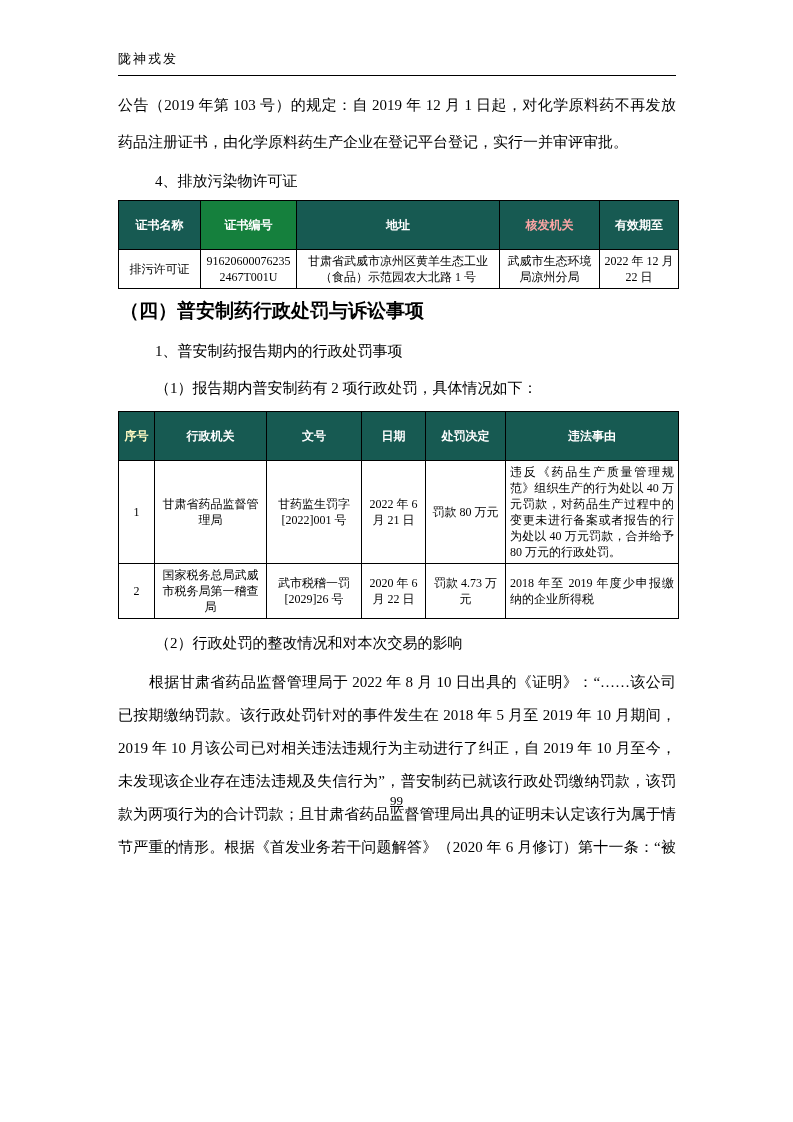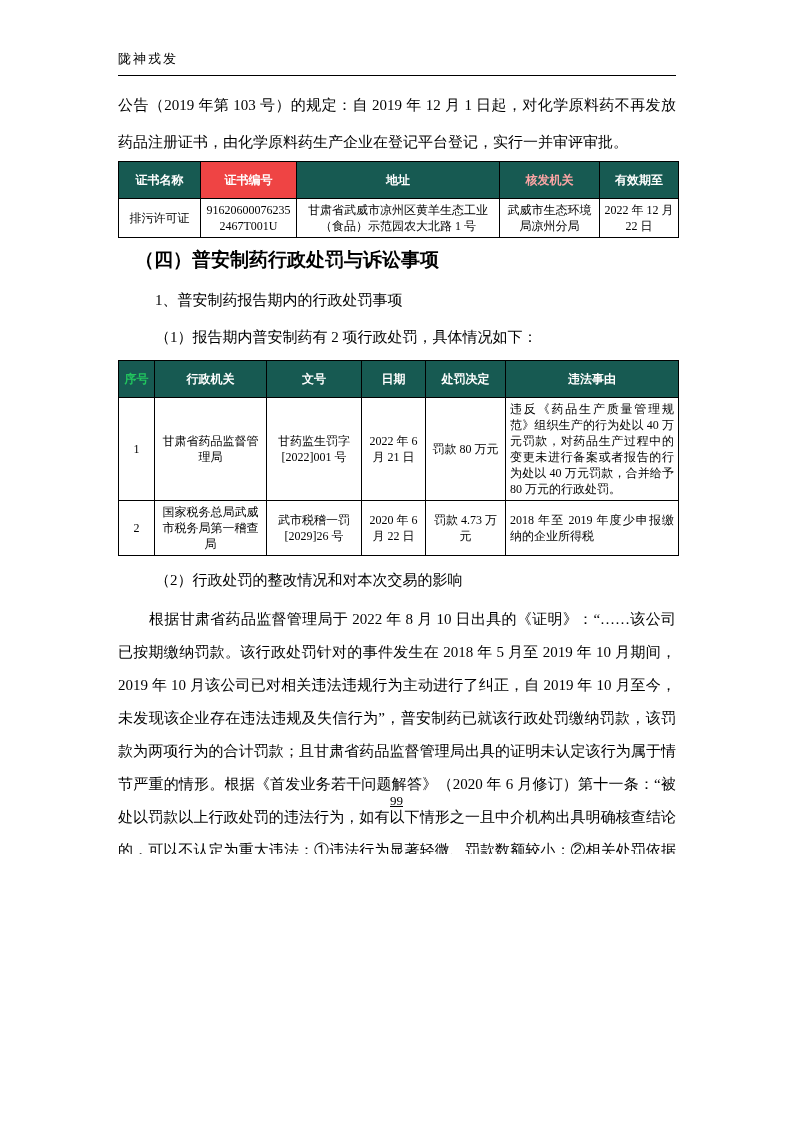--- a/index.html
+++ b/index.html
@@ -34,21 +34,21 @@
   .p1 { margin-top: 11px; }
   .list-line {
     font-size: 15px;
     line-height: 37px;
     margin: 0;
     padding-left: 37px;
     text-align: left;
   }
   .item4 { margin-top: 2px; }
   .section-heading {
-    margin: 8px 0 0 17px;
+    margin: 8px 0 0 2px;
     font-family: "Liberation Sans", "DejaVu Sans", sans-serif;
     font-size: 19px;
     font-weight: bold;
     line-height: 28px;
   }
   .item1 { margin-top: 8px; }
   .item1-1 { margin-top: 0; }
   .item2 { margin-top: 6px; font-family: Liberation Serif, serif; }
   .sub1 { margin-top: 0; }
   .p2 {
@@ -71,21 +71,21 @@
     padding: 3px 4px;
     line-height: 16px;
     box-sizing: border-box;
     overflow: hidden;
   }
   table.doc-table th {
     color: #fff;
     font-weight: bold;
     font-family: Liberation Sans, sans-serif;
     height: 26px;
-    padding: 10px 2px;
+    padding: 16px 2px;
   }
   table.doc-table td.left { text-align: left; text-align: justify; }
   .break-all { word-break: break-all; }
   .page-footer {
     position: absolute;
     left: 0; right: 0;
     bottom: 45px;
     text-align: center;
     font-size: 13px;
     text-decoration: underline;
@@ -95,33 +95,34 @@
 <body>
 
 <div class="page">
 
   <div class="doc-header">
     <span class="hdr-left">陇神戎发</span>
   </div>
 
   <p class="para p1">公告（2019 年第 103 号）的规定：自 2019 年 12 月 1 日起，对化学原料药不再发放药品注册证书，由化学原料药生产企业在登记平台登记，实行一并审评审批。</p>
 
+  <p class="list-line item4">4、排放污染物许可证</p>
 
   <table class="doc-table permit-table">
     <colgroup>
       <col style="width:82px">
         <col style="width:96px">
         <col style="width:203px">
         <col style="width:100px">
         <col style="width:79px">
     </colgroup>
     <thead>
       <tr>
         <th style="background: rgb(23, 90, 82); color: rgb(255, 255, 255);">证书名称</th>
-        <th style="background: #ef4444; color: rgb(255, 255, 255);">证书编号</th>
+        <th style="background: #15803d; color: rgb(255, 255, 255);">证书编号</th>
         <th style="background: rgb(23, 90, 82); color: rgb(255, 255, 255);">地址</th>
         <th style="background: rgb(23, 90, 82); color: #fca5a5;">核发机关</th>
         <th style="background: rgb(23, 90, 82); color: rgb(255, 255, 255);">有效期至</th>
       </tr>
     </thead>
     <tbody>
       <tr>
         <td>排污许可证</td>
         <td class="break-all">916206000762352467T001U</td>
         <td>甘肃省武威市凉州区黄羊生态工业（食品）示范园农大北路 1 号</td>
@@ -141,21 +142,21 @@
     <colgroup>
       <col style="width:36px">
         <col style="width:112px">
         <col style="width:95px">
         <col style="width:64px">
         <col style="width:80px">
         <col style="width:173px">
     </colgroup>
     <thead>
       <tr>
-        <th style="background: rgb(23, 90, 82); color: #22c55e;">序号</th>
+        <th style="background: rgb(23, 90, 82); color: #fef9c3;">序号</th>
         <th style="background: rgb(23, 90, 82); color: rgb(255, 255, 255);">行政机关</th>
         <th style="background: rgb(23, 90, 82); color: rgb(255, 255, 255);">文号</th>
         <th style="background: rgb(23, 90, 82); color: rgb(255, 255, 255);">日期</th>
         <th style="background: rgb(23, 90, 82); color: rgb(255, 255, 255);">处罚决定</th>
         <th style="background: rgb(23, 90, 82); color: rgb(255, 255, 255);">违法事由</th>
       </tr>
     </thead>
     <tbody>
       <tr>
         <td>1</td>

